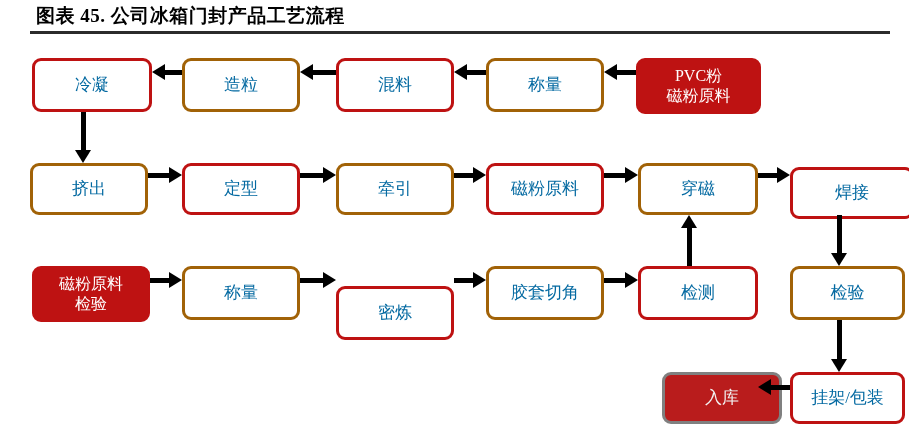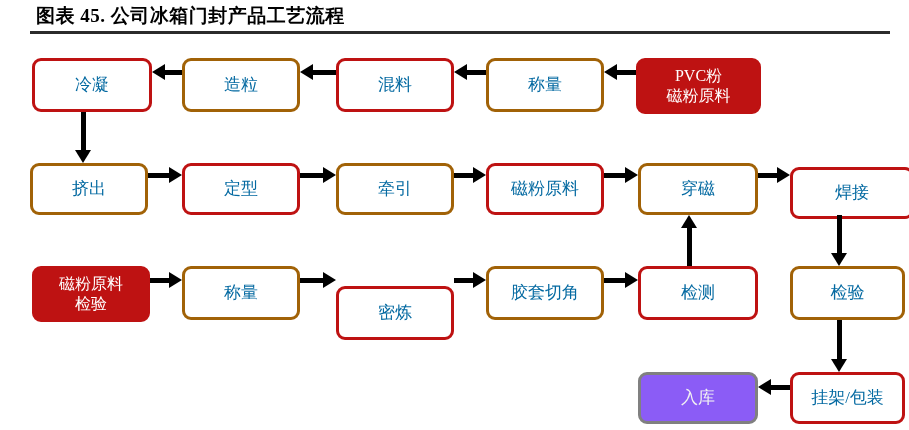--- a/index.html
+++ b/index.html
@@ -59,22 +59,23 @@
     border: 3px solid #a16207;
   }
   .node.fill-red {
     border: 3px solid #BE1212;
     background: #BE1212;
     color: #ffffff;
     font-size: 16px;
   }
   .node.fill-gray {
     border: 3px solid #808080;
-    background: #8b5cf6;
+    background: #b91c1c;
     color: #f2f2f2;
+    margin-left: 24px;
   }
 
   
   .arrow {
     position: absolute;
   }
   .arrow .shaft-h {
     position: absolute;
     height: 5px;
     background: #000000;

